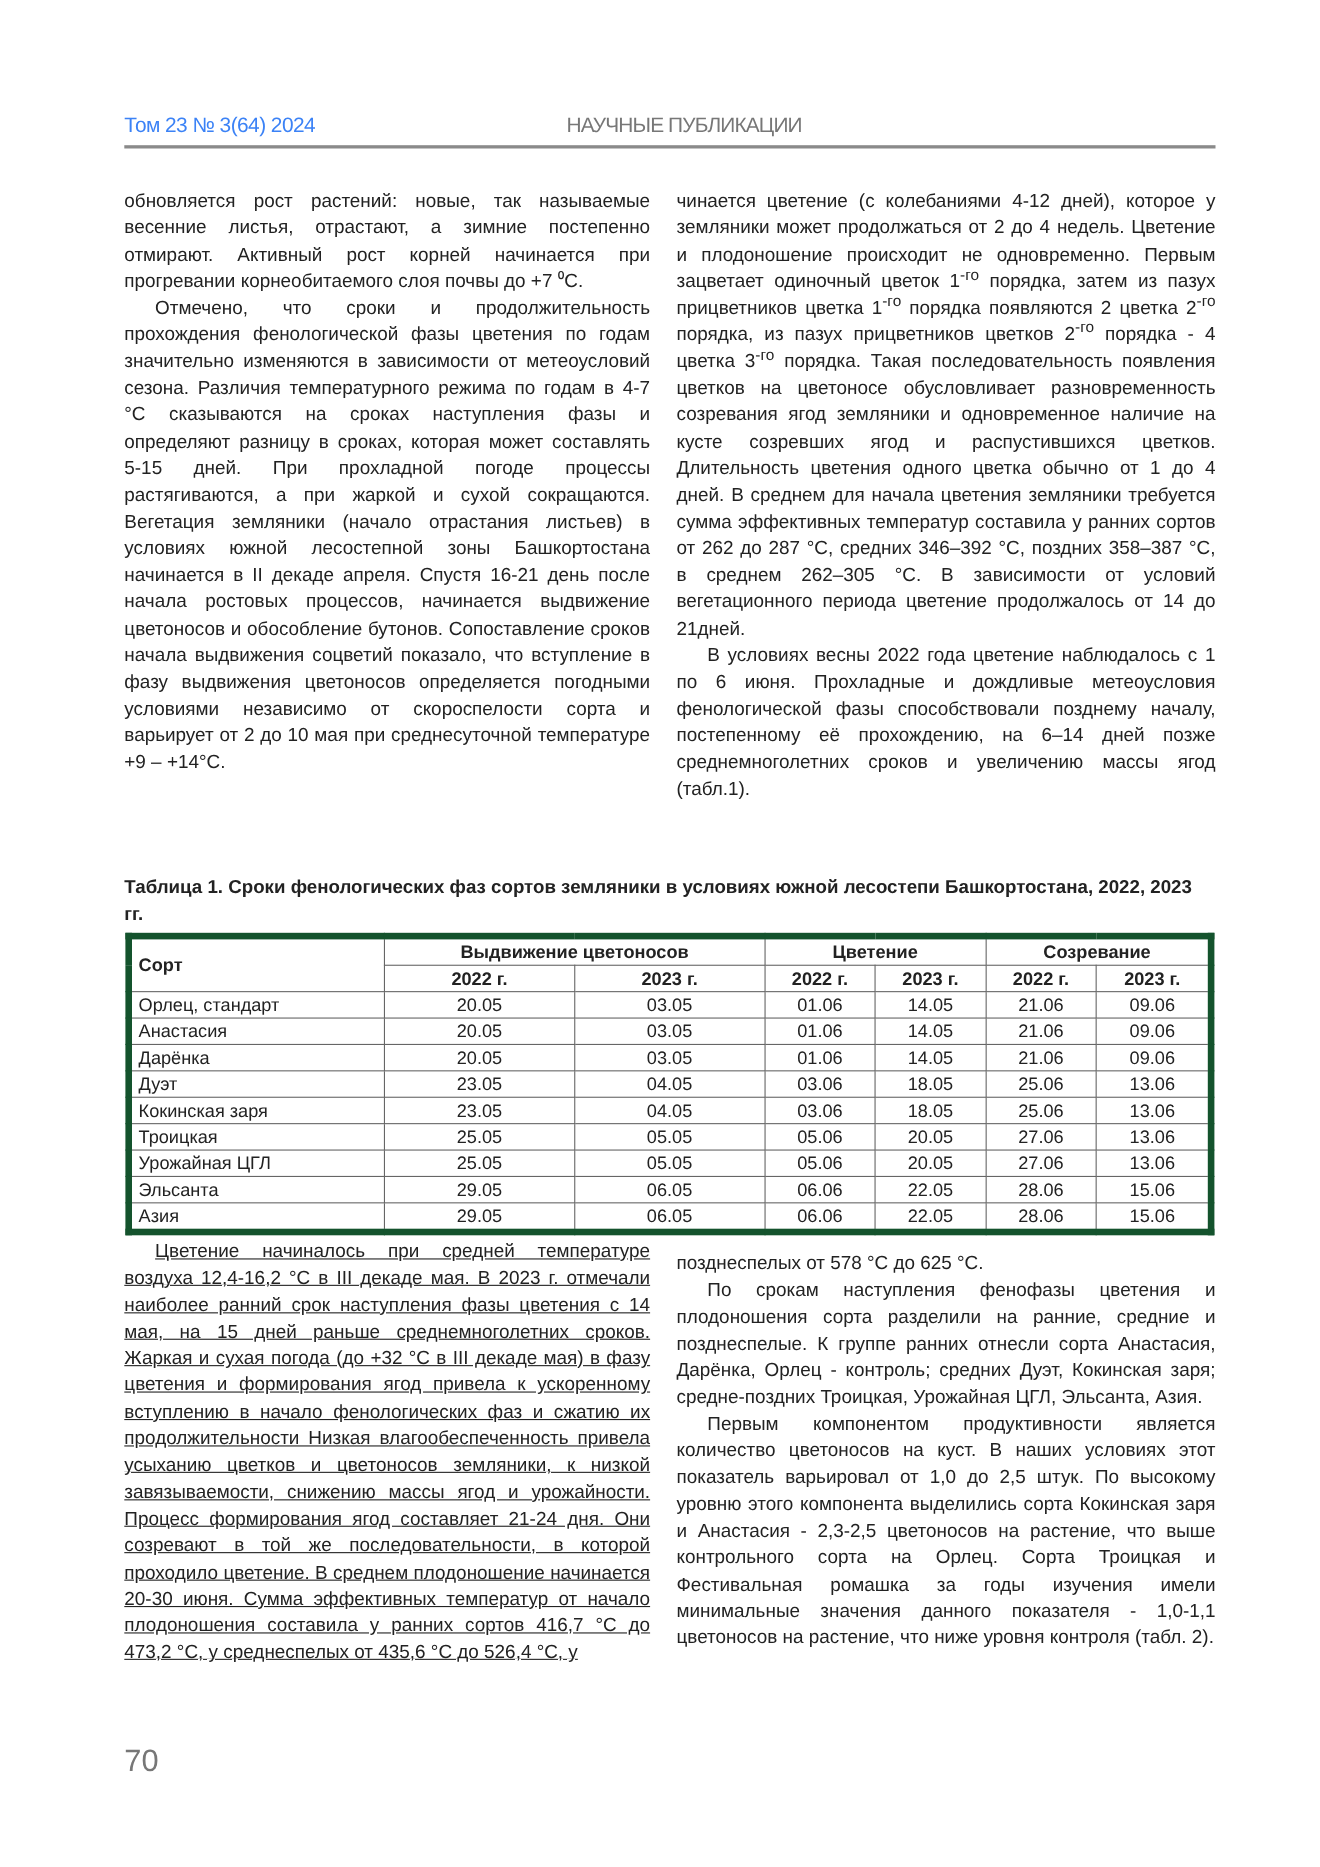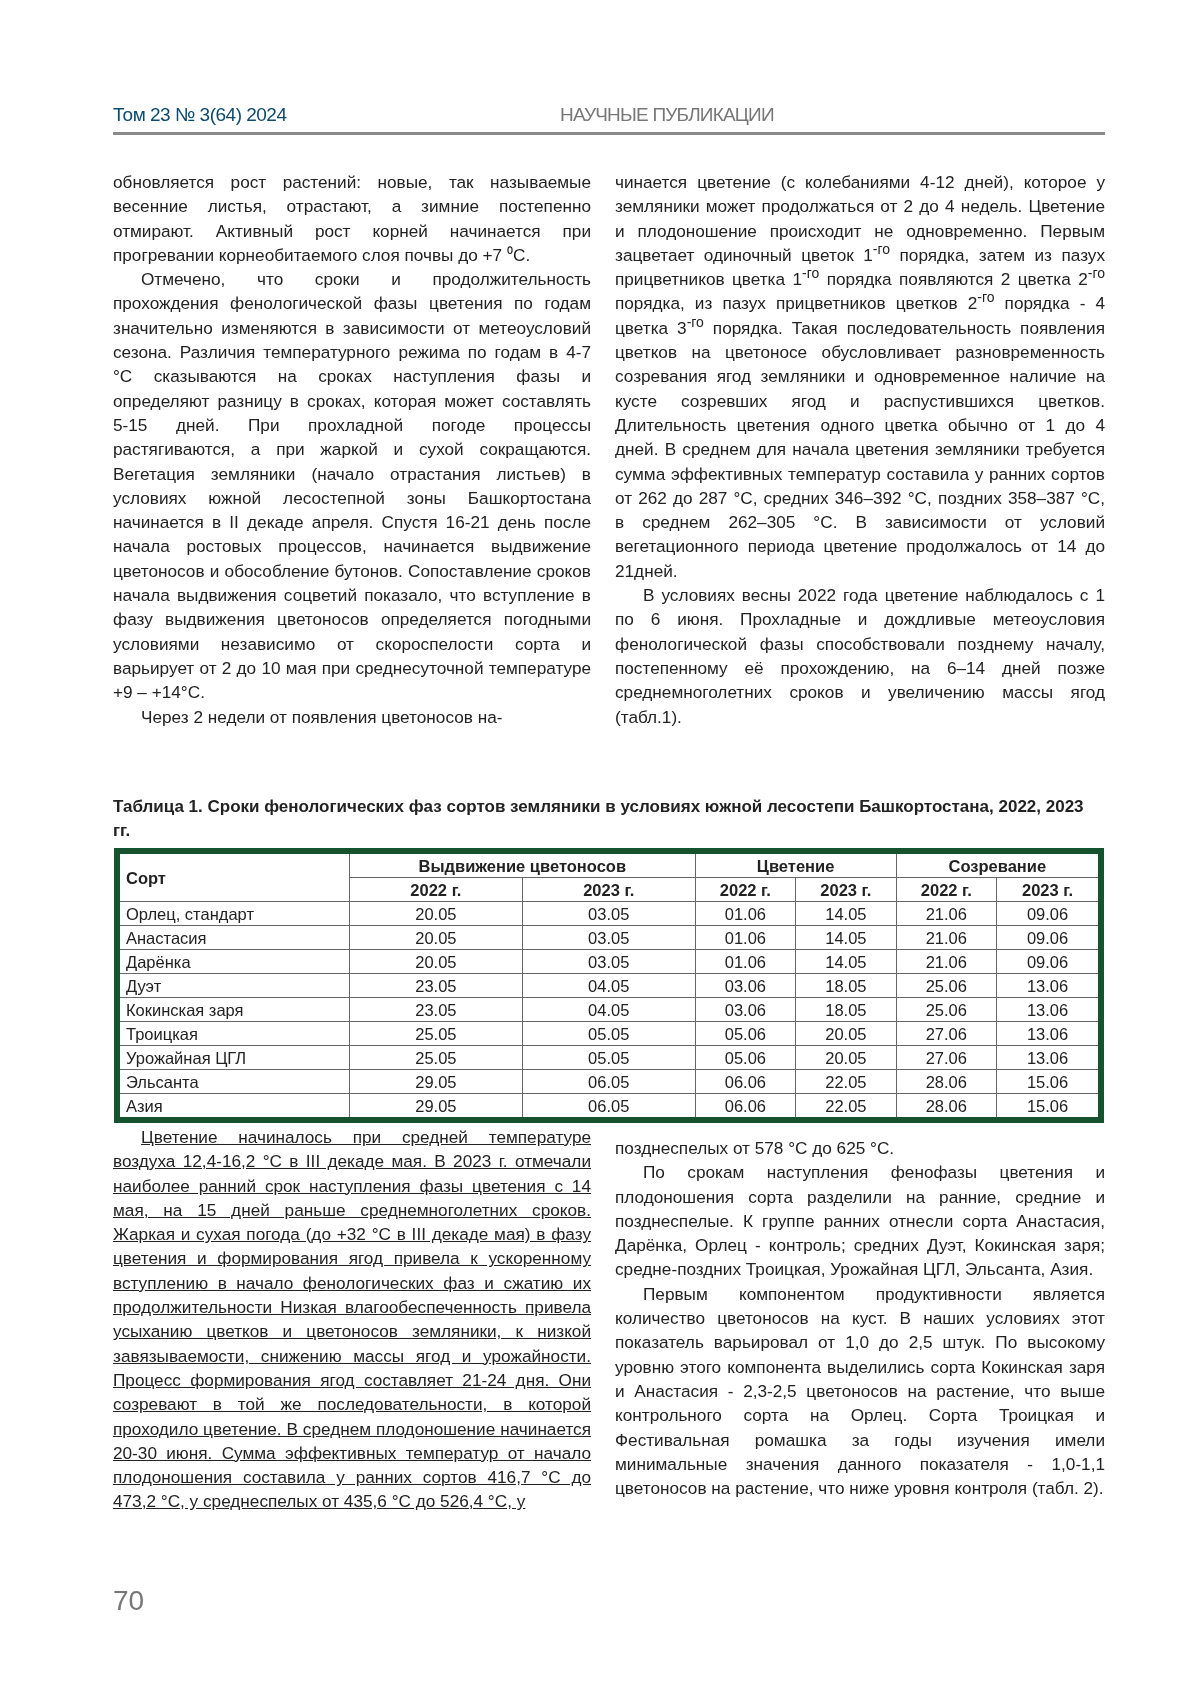--- a/index.html
+++ b/index.html
@@ -1,20 +1,20 @@
 <!DOCTYPE html>
 <html><head>
 <meta charset="utf-8">
 <style>
   html, body { margin: 0; padding: 0; background: #ffffff; }
   body { width: 1200px; height: 1697px; position: relative; overflow: hidden;
          font-family: "Liberation Sans", sans-serif; color: #222; }
   .header { position: absolute; left: 113px; top: 104px; width: 992px; height: 32px; }
-  .header .vol { position: absolute; left: 0; top: 0; font-size: 19px; color: #0c4a6e; letter-spacing: -0.5px; }
-  .header .rubric { position: absolute; left: 402px; top: 0; font-size: 19px; color: #777; letter-spacing: -0.8px; margin-left: 45px; }
+  .header .vol { position: absolute; left: 0; top: 0; font-size: 19px; color: #3b82f6; letter-spacing: -0.5px; }
+  .header .rubric { position: absolute; left: 402px; top: 0; font-size: 19px; color: #777; letter-spacing: -0.8px; }
   .header-rule { position: absolute; left: 113px; top: 132px; width: 992px; height: 3px; background: #8a8a8a; }
 
   .col { position: absolute; font-size: 17.2px; line-height: 24.3px; text-align: justify; color: #222; }
   .col p { margin: 0; }
   .col p.ind { text-indent: 28px; }
   .col-l1 { left: 113px; top: 170px; width: 478px; }
   .col-r1 { left: 615px; top: 170px; width: 490px; }
   .col-l2 { left: 113px; top: 1125px; width: 478px; text-decoration: underline; }
   .col-r2 { left: 615px; top: 1136px; width: 490px; }
   sup { font-size: 14px; line-height: 0; }
@@ -36,21 +36,20 @@
 
 <div class="header">
   <span class="vol">Том 23  № 3(64)  2024</span>
   <span class="rubric">НАУЧНЫЕ ПУБЛИКАЦИИ</span>
 </div>
 <div class="header-rule"></div>
 
 <div class="col col-l1">
   <p>обновляется рост растений: новые, так называемые весенние листья, отрастают, а зимние постепенно отмирают. Активный рост корней начинается при прогревании корнеобитаемого слоя почвы до +7 ⁰С.</p>
   <p class="ind">Отмечено, что сроки и продолжительность прохождения фенологической фазы цветения по годам значительно изменяются в зависимости от метеоусловий сезона. Различия температурного режима по годам в 4-7 °С сказываются на сроках наступления фазы и определяют разницу в сроках, которая может составлять 5-15 дней. При прохладной погоде процессы растягиваются, а при жаркой и сухой сокращаются. Вегетация земляники (начало отрастания листьев) в условиях южной лесостепной зоны Башкортостана начинается в II декаде апреля. Спустя 16-21 день после начала ростовых процессов, начинается выдвижение цветоносов и обособление бутонов. Сопоставление сроков начала выдвижения соцветий показало, что вступление в фазу выдвижения цветоносов определяется погодными условиями независимо от скороспелости сорта и варьирует от 2 до 10 мая при среднесуточной температуре +9 – +14°С.</p>
-  <p class="ind">Через 2 недели от появления цветоносов на-</p>
 </div>
 
 <div class="col col-r1">
   <p><span>чинается цветение (с колебаниями 4-12 дней), которое у земляники может продолжаться от 2 до 4 недель. Цветение и плодоношение происходит не одновременно. Первым зацветает одиночный цветок 1</span><sup>-го</sup><span> порядка, затем из пазух прицветников цветка 1</span><sup>-го</sup><span> порядка появляются 2 цветка 2</span><sup>-го</sup><span> порядка, из пазух прицветников цветков 2</span><sup>-го</sup><span> порядка - 4 цветка 3</span><sup>-го</sup><span> порядка. Такая последовательность появления цветков на цветоносе обусловливает разновременность созревания ягод земляники и одновременное наличие на кусте созревших ягод и распустившихся цветков. Длительность цветения одного цветка обычно от 1 до 4 дней. В среднем для начала цветения земляники требуется сумма эффективных температур составила у ранних сортов от 262 до 287 °С, средних 346–392 °С, поздних 358–387 °С, в среднем 262–305 °С. В зависимости от условий вегетационного периода цветение продолжалось от 14 до 21дней.</span></p>
   <p class="ind">В условиях весны 2022 года цветение наблюдалось с 1 по 6 июня. Прохладные и дождливые метеоусловия фенологической фазы способствовали позднему началу, постепенному её прохождению, на 6–14 дней позже среднемноголетних сроков и увеличению массы ягод (табл.1).</p>
 </div>
 
 <div class="caption">Таблица 1. Сроки фенологических фаз сортов земляники в условиях южной лесостепи Башкортостана, 2022, 2023 гг.</div>
 
 <table class="t1">

